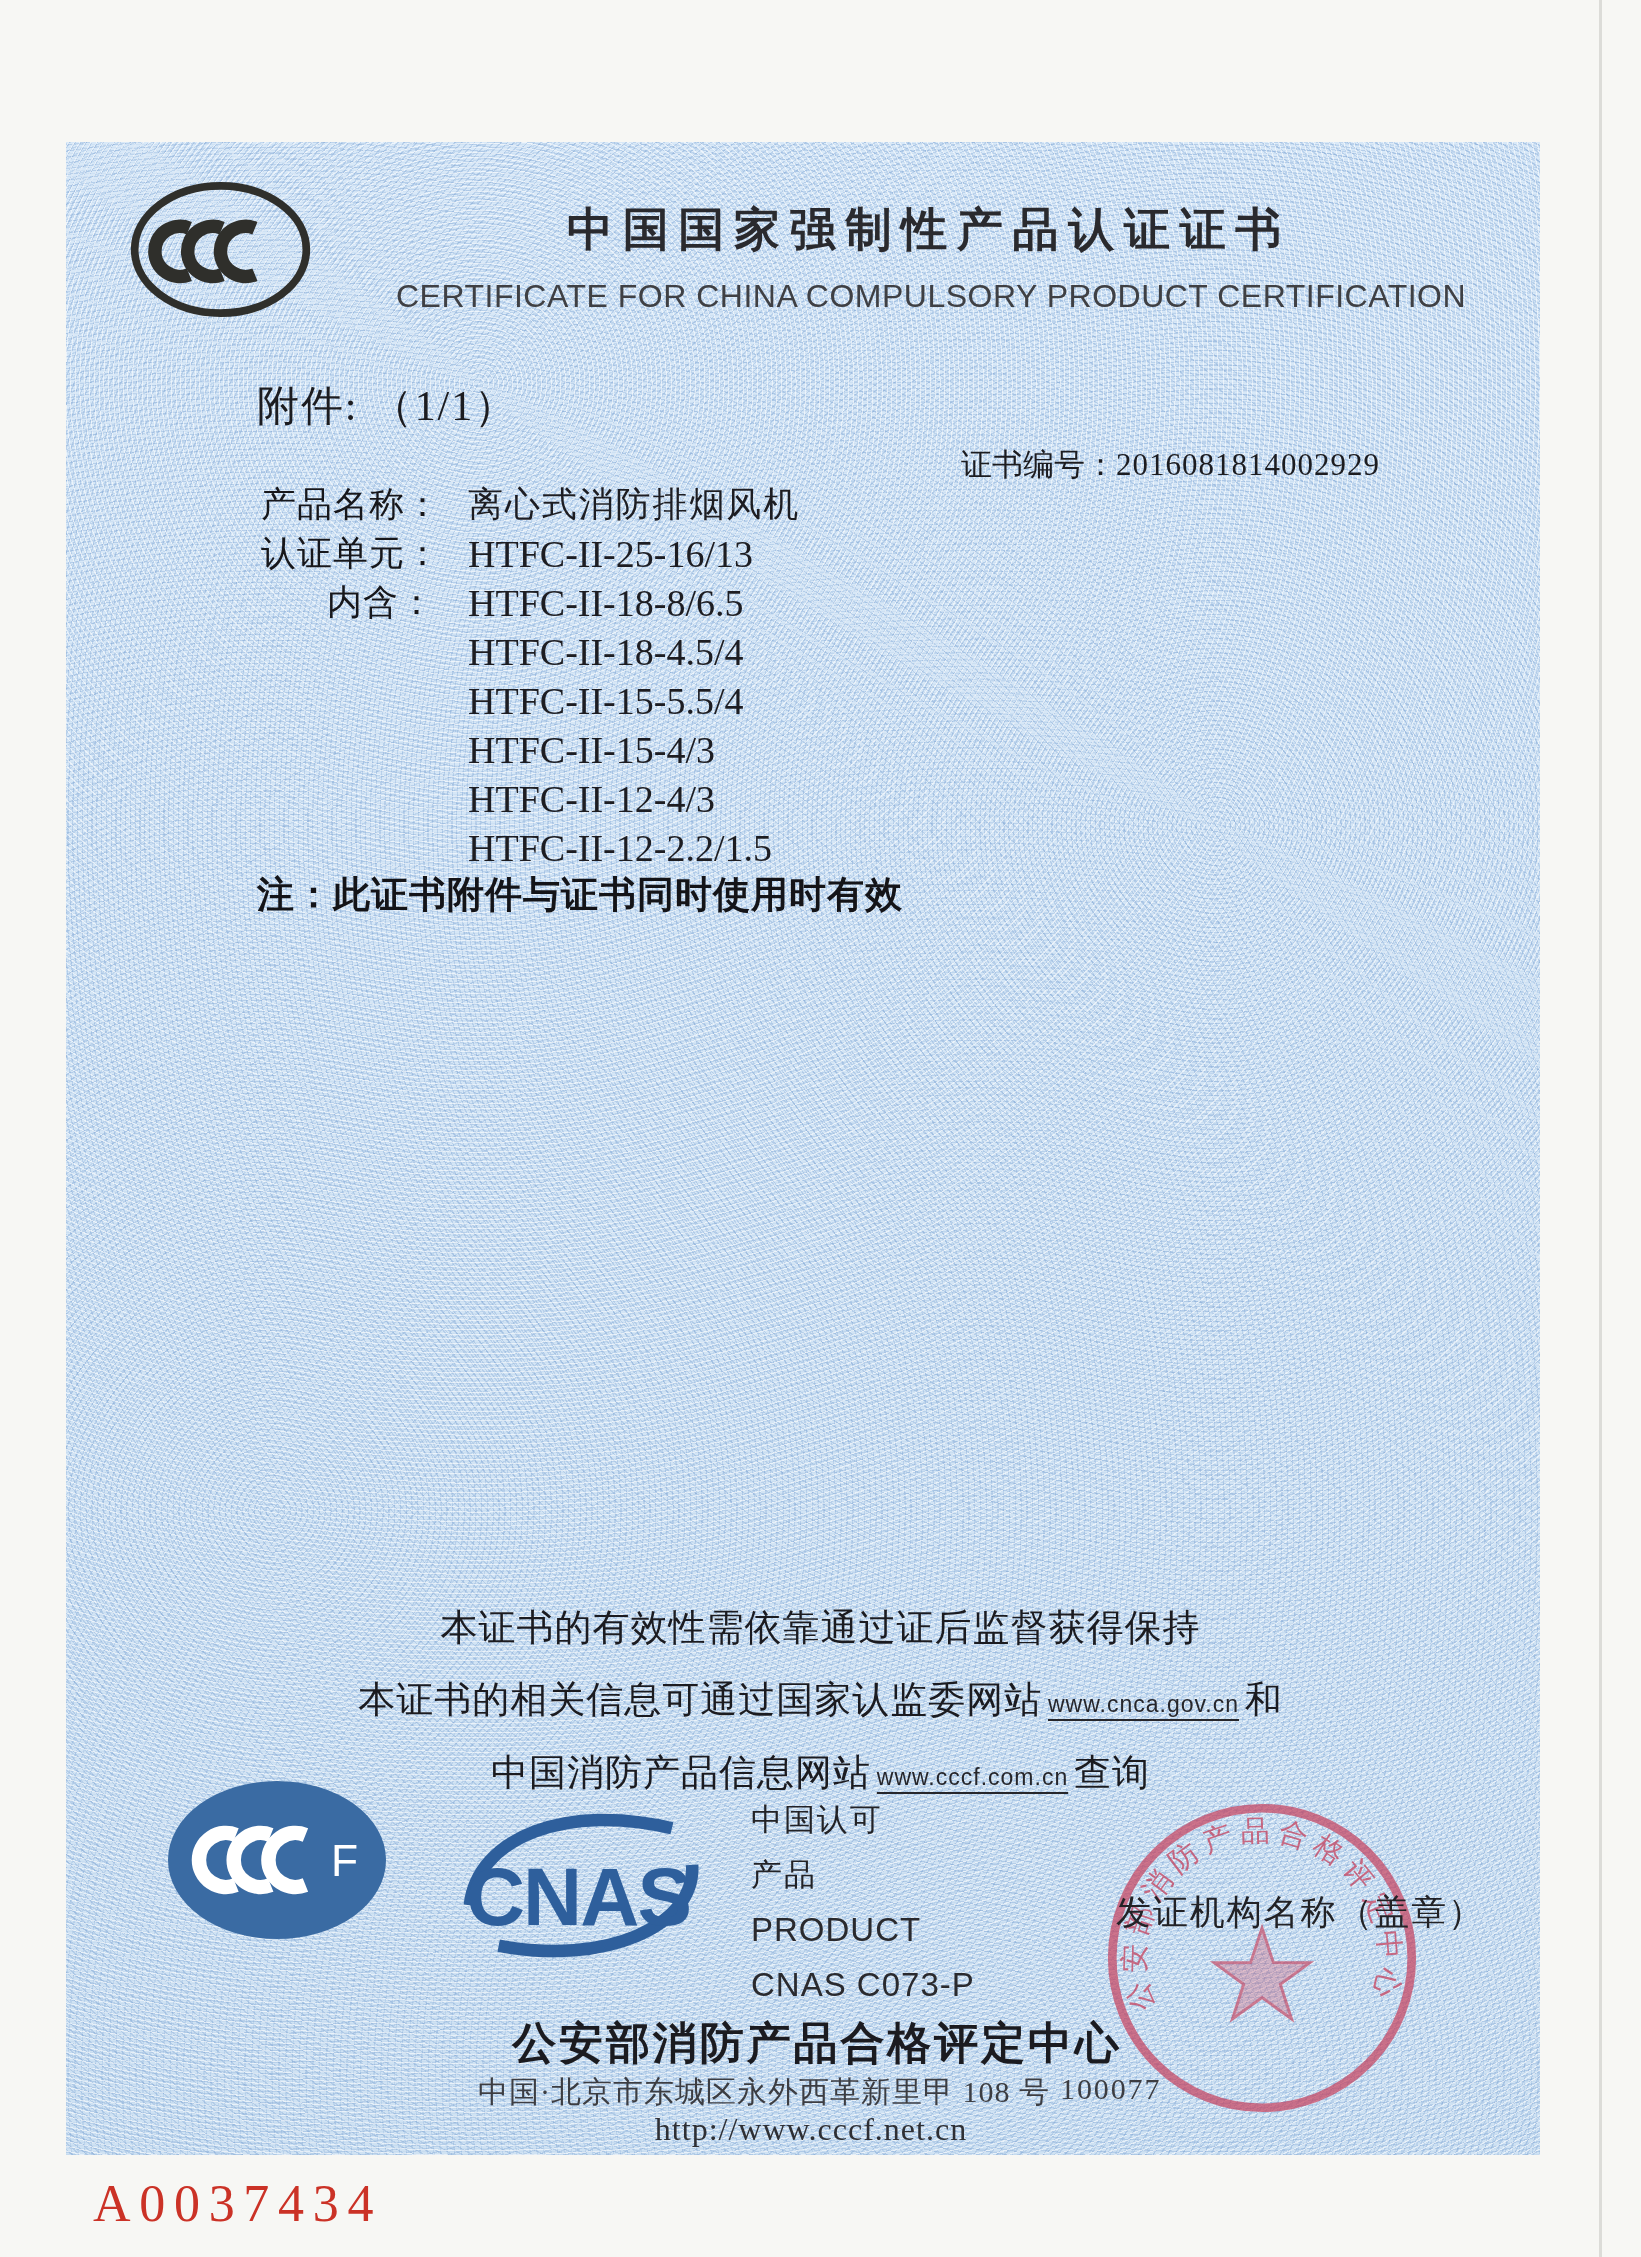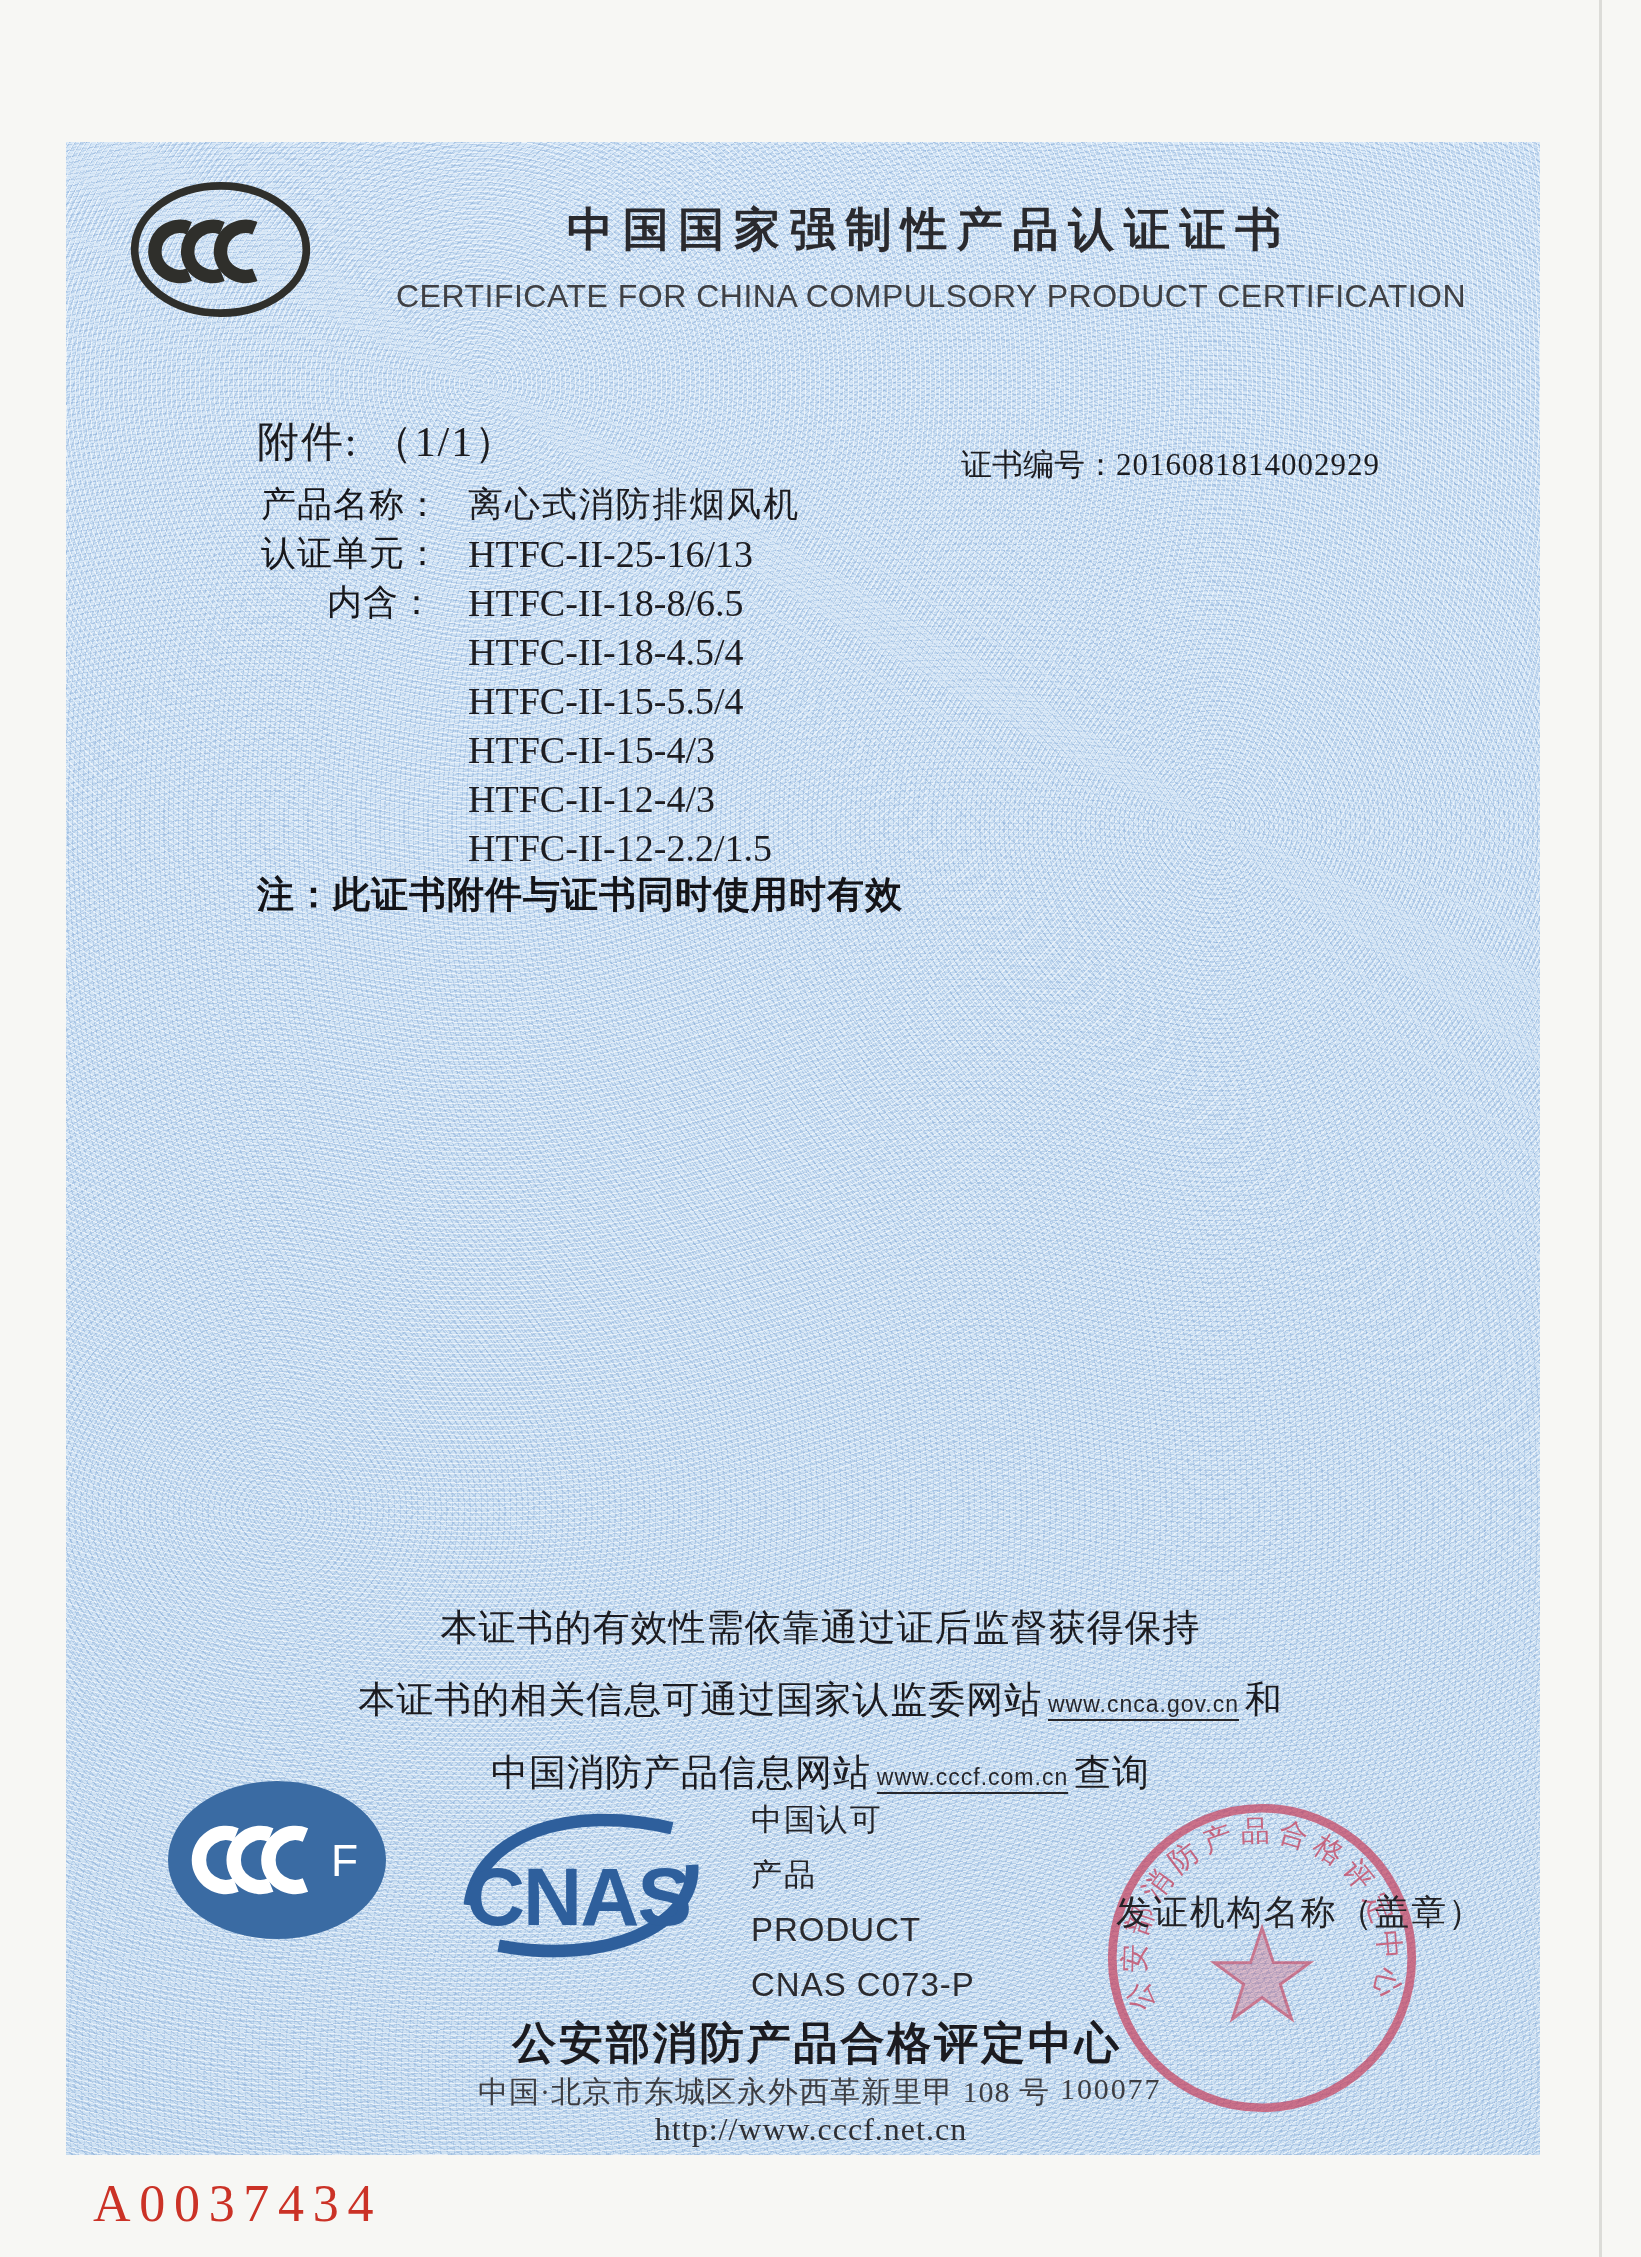--- a/index.html
+++ b/index.html
@@ -27,21 +27,21 @@
 
   .title-zh{
     left:446px;top:199px;width:966px;text-align:center;
     font-size:46px;font-weight:bold;letter-spacing:9.7px;color:#2a2a2e;white-space:nowrap;
   }
   .title-en{
     left:396px;top:278px;width:1062px;text-align:center;
     font-size:32px;letter-spacing:0.5px;color:#3f4044;white-space:nowrap;
     font-family:"Liberation Sans","DejaVu Sans",sans-serif;
   }
-  .attachment{left:257px;top:378px;font-size:42px;color:#1c1c20;letter-spacing:1.9px;margin-top:36px;}
+  .attachment{left:257px;top:378px;font-size:42px;color:#1c1c20;letter-spacing:1.9px;}
   .certno{left:961px;top:444px;font-size:31px;color:#1c1c20;white-space:nowrap;}
   .certno .num{font-family:"Liberation Serif",serif;letter-spacing:1px;}
 
   .fields{left:261px;top:480px;width:966px;}
   .frow{display:flex;align-items:center;height:49px;}
   .flabel{
     width:174px;text-align:right;font-weight:normal;font-size:35px;color:#17171b;
     letter-spacing:1px;flex:none;white-space:nowrap;
   }
   .fvalue{margin-left:33px;font-size:35px;color:#1d1d22;letter-spacing:1.9px;white-space:nowrap;}

